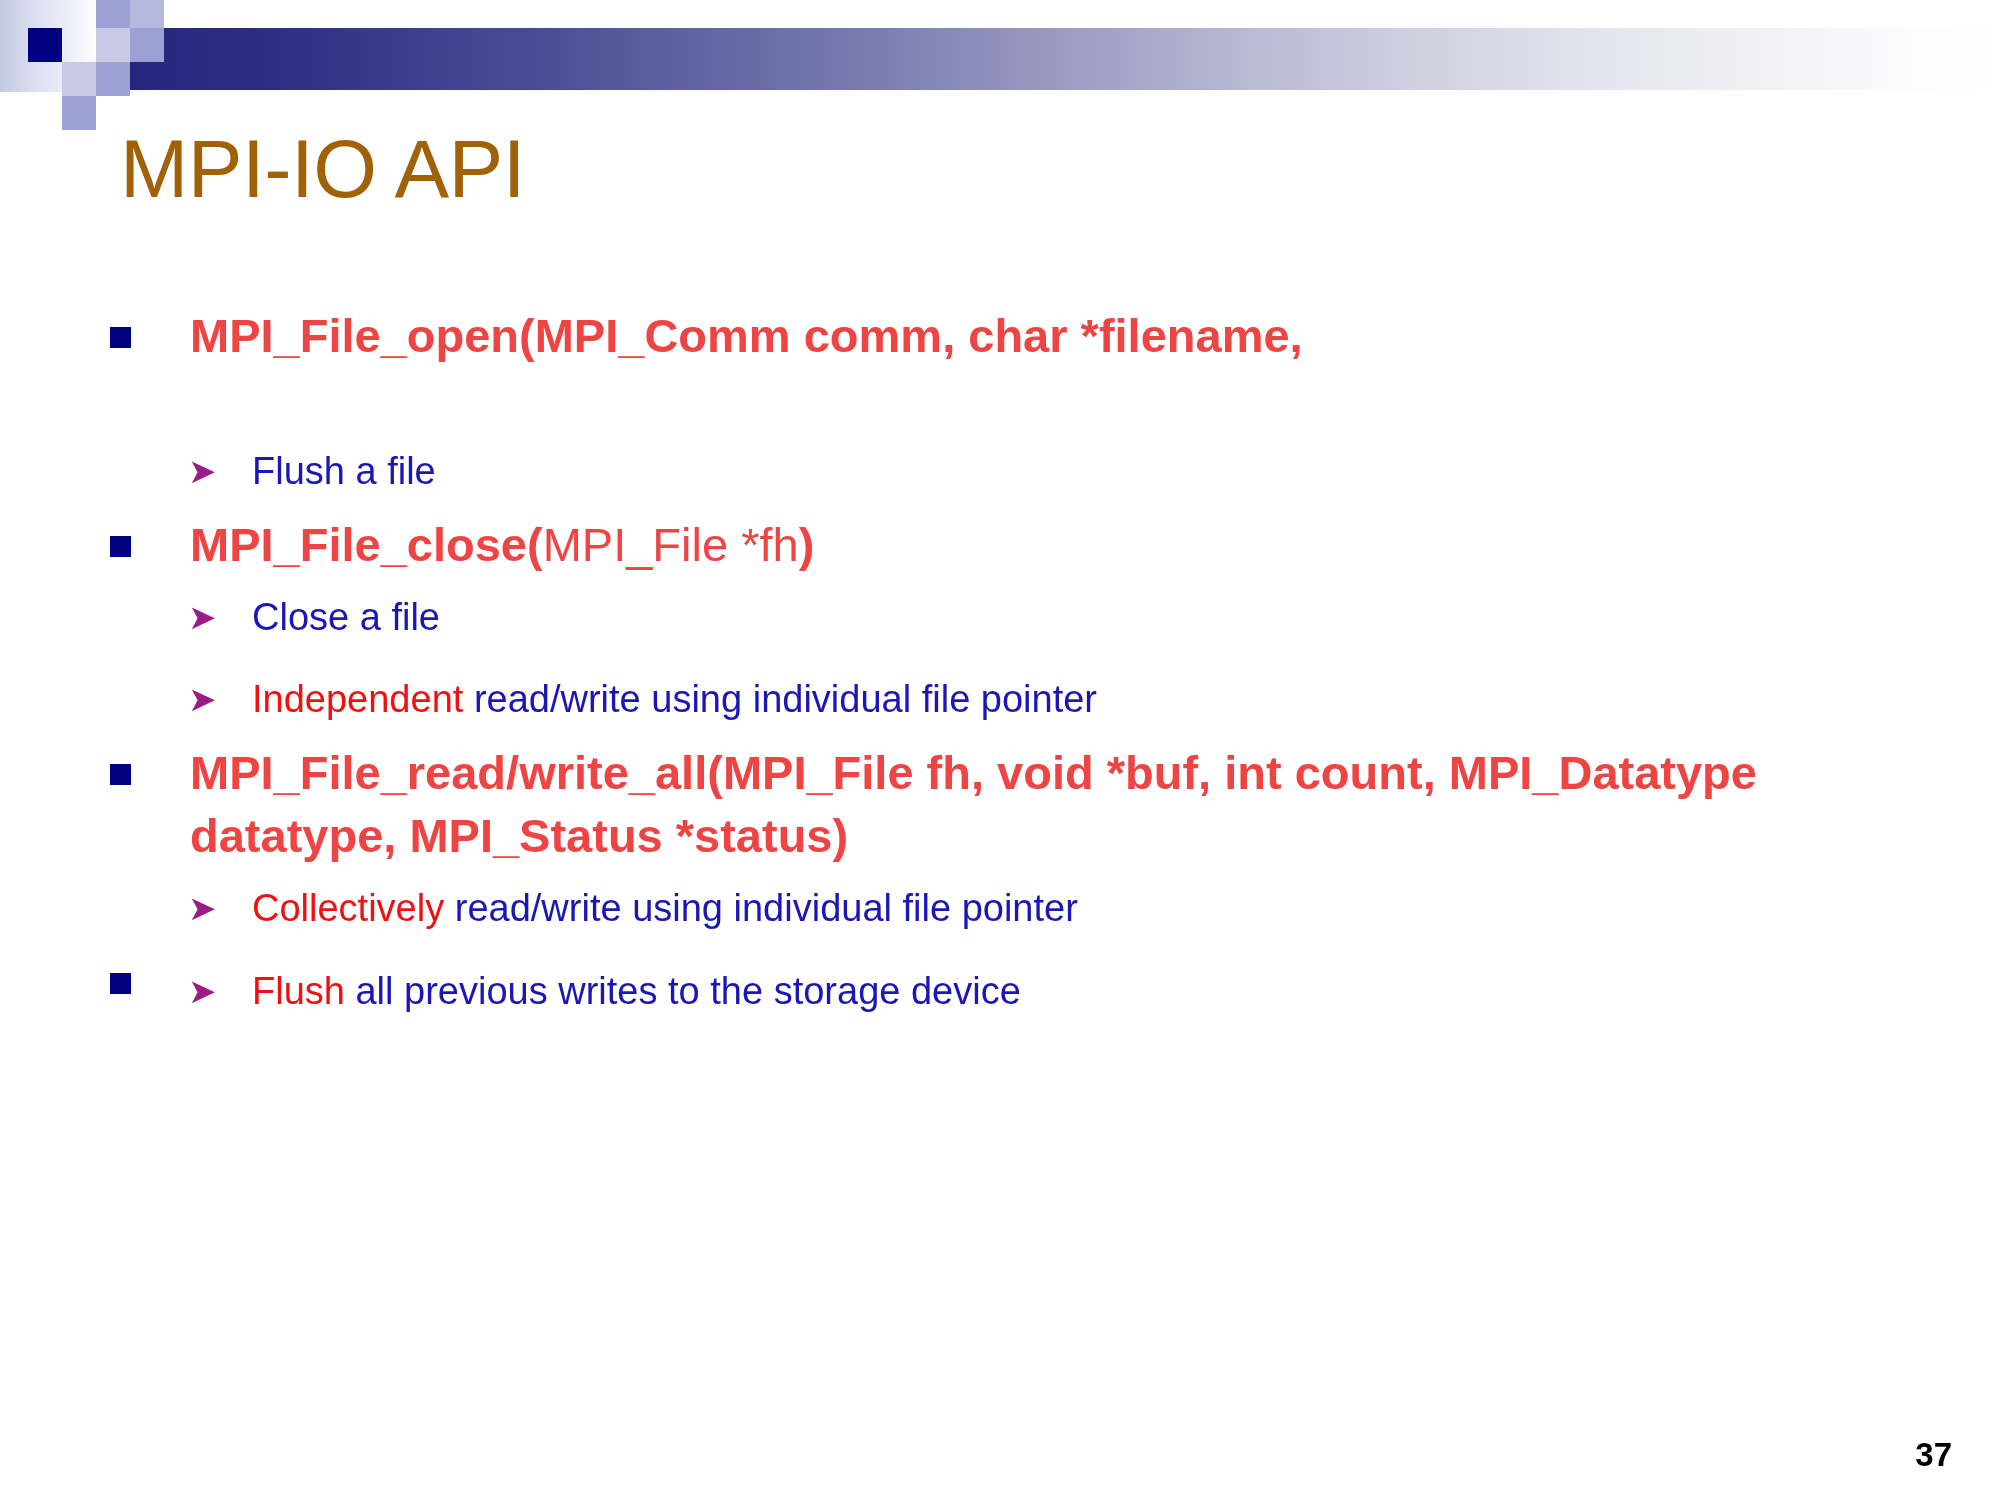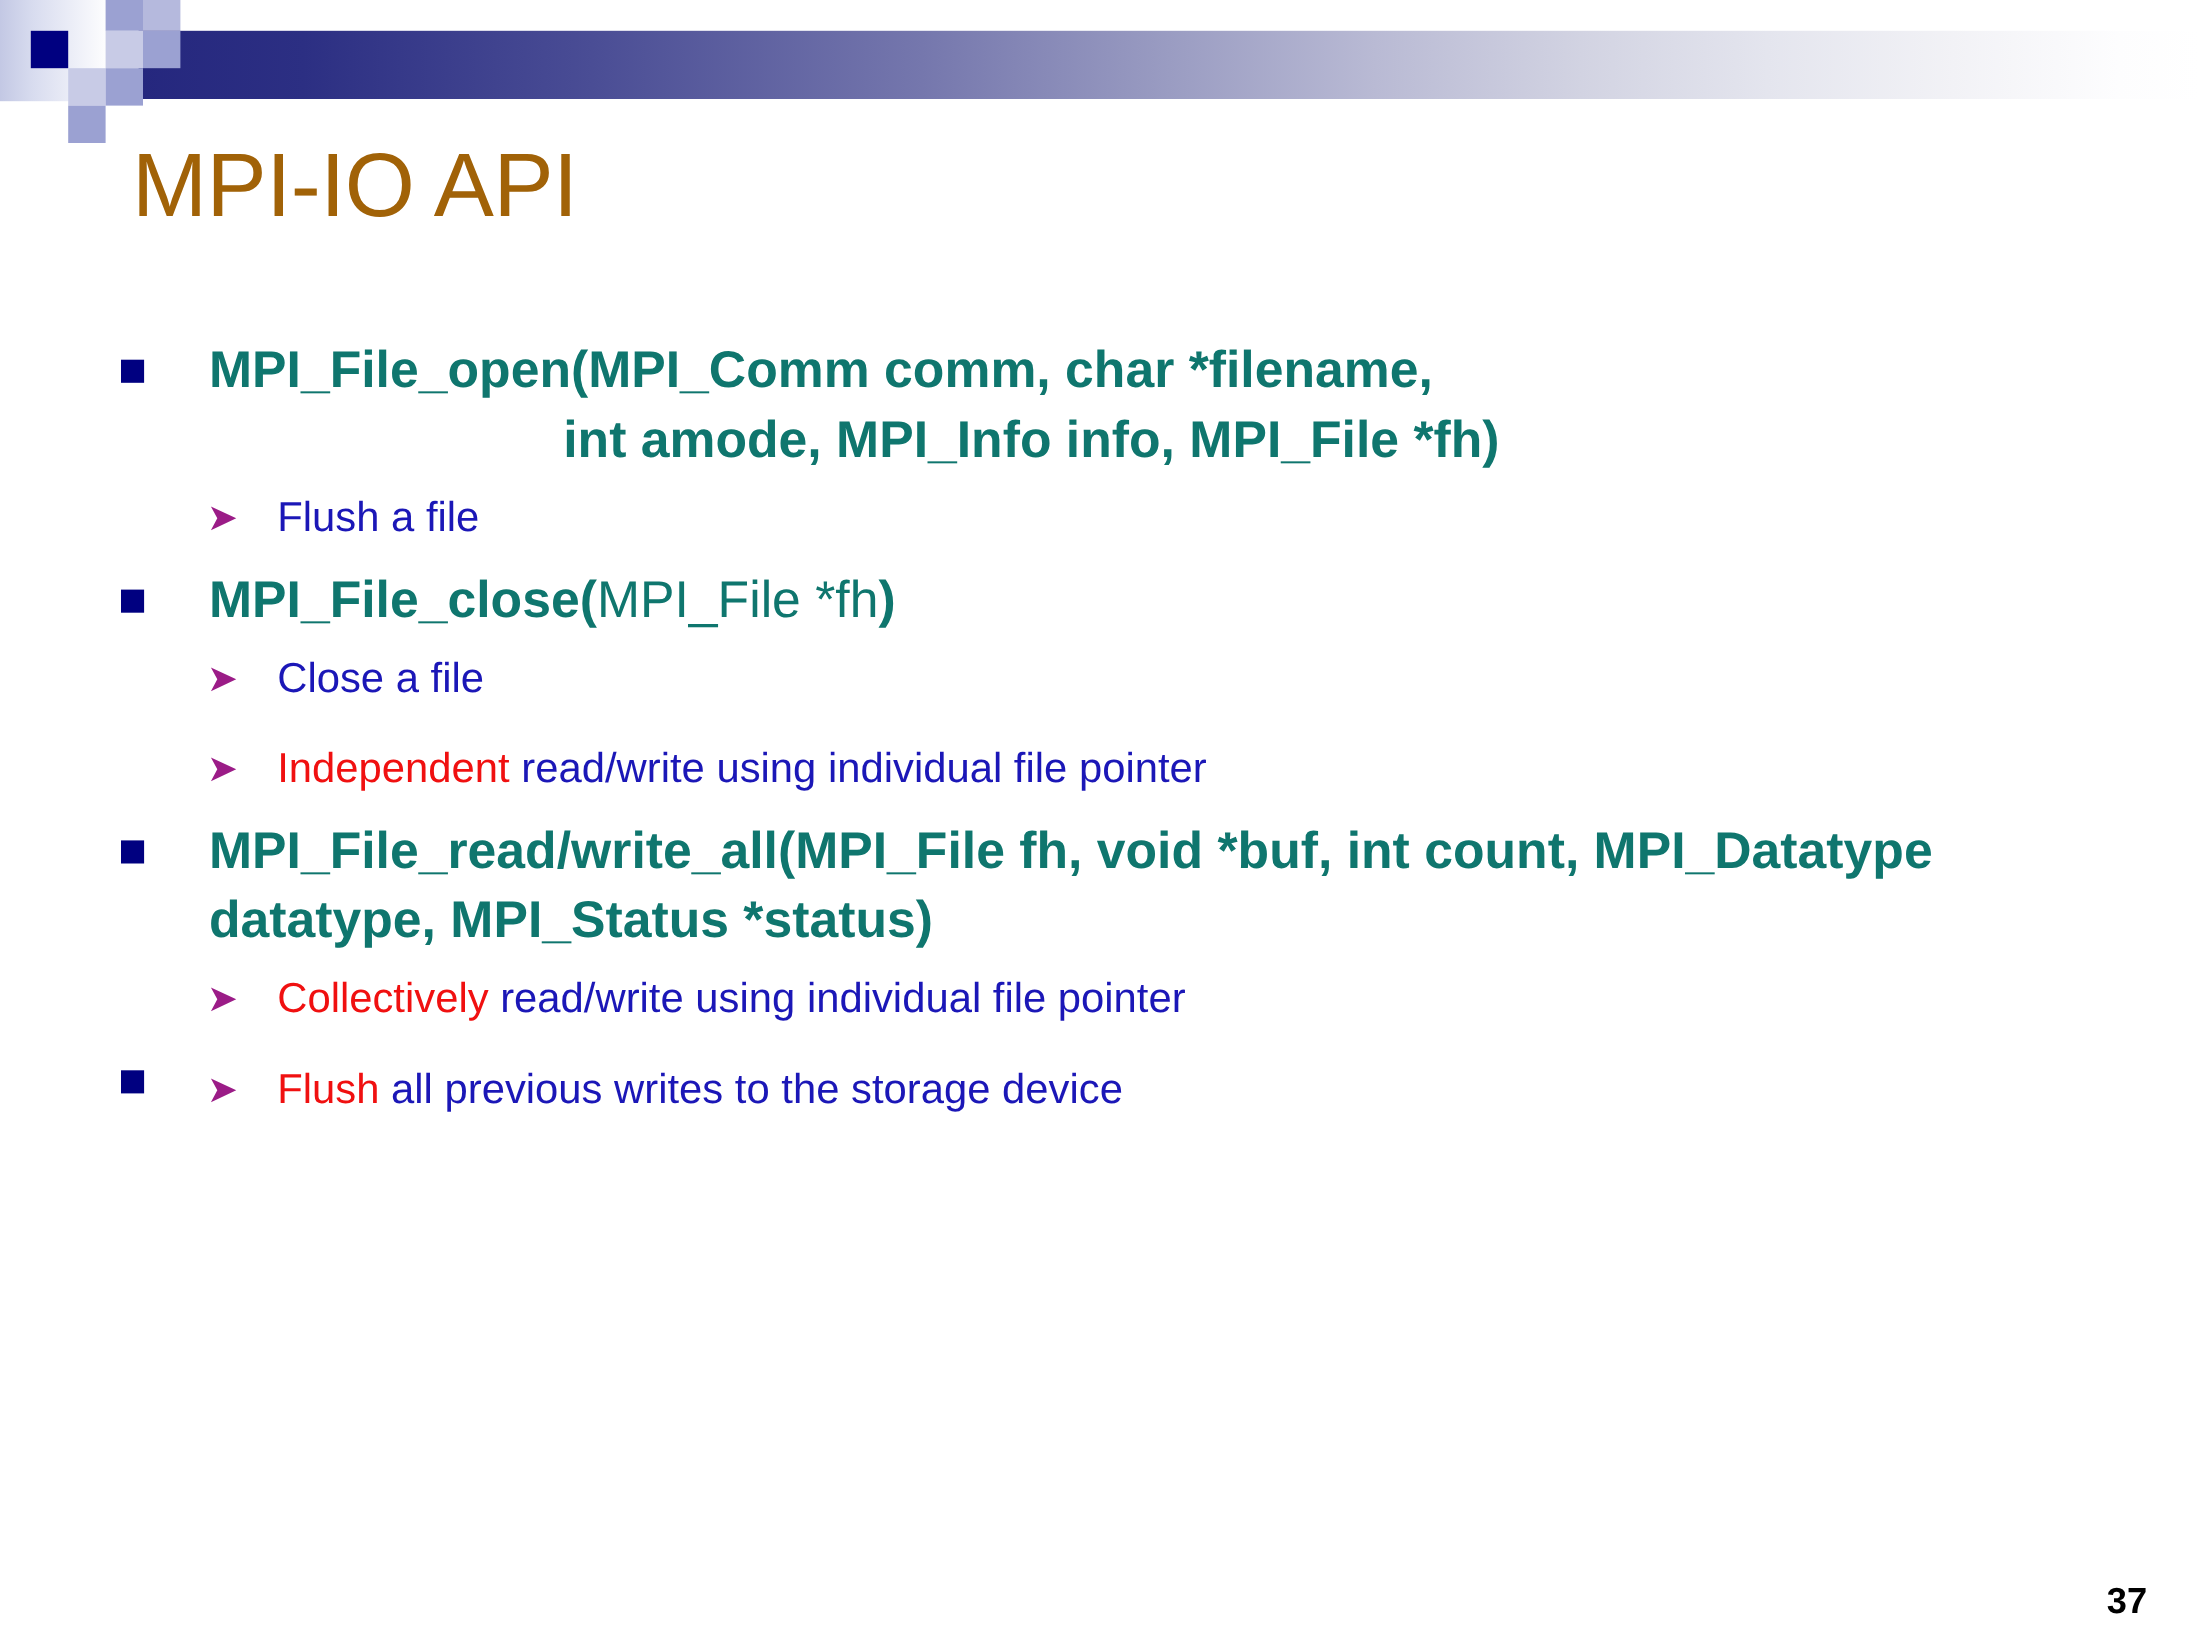--- a/index.html
+++ b/index.html
@@ -50,21 +50,21 @@
     left: 108px; top: 305px;
     width: 1840px;
   }
 
   .lvl1 {
     position: relative;
     padding-left: 82px;
     margin: 0 0 2px 0;
     font-size: 47px;
     font-weight: bold;
-    color: #0f766e;
+    color: #ef4444;
     line-height: 1.34;
   }
   .lvl1 .sqbullet {
     position: absolute;
     left: 2px; top: 22px;
     width: 21px; height: 21px;
     background: #000080;
   }
   .lvl1 .reg { font-weight: normal; }
 
@@ -123,21 +123,21 @@
   <div class="sq" style="left:62px; top:96px; width:34px; height:34px; background:#9ba1d2;"></div>
 </div>
 
 <div id="title">MPI-IO API</div>
 
 <div id="content">
 
   <div class="lvl1">
     <span class="sqbullet"></span>
     <span>MPI_File_open(MPI_Comm comm, char *filename,</span><br>
-    <span class="cont-indent"></span><span>int amode, MPI_Info info, MPI_File *fh)</span>
+    <span class="cont-indent"></span>
   </div>
   <div class="sp-a"></div>
   <div class="lvl2">
     <span class="arrow">➤</span>
     <span>Flush a file</span>
   </div>
   <div class="sp-b"></div>
 
   <div class="lvl1">
     <span class="sqbullet"></span><span>MPI_File_close(</span><span class="reg">MPI_File *fh</span><span>)</span>

